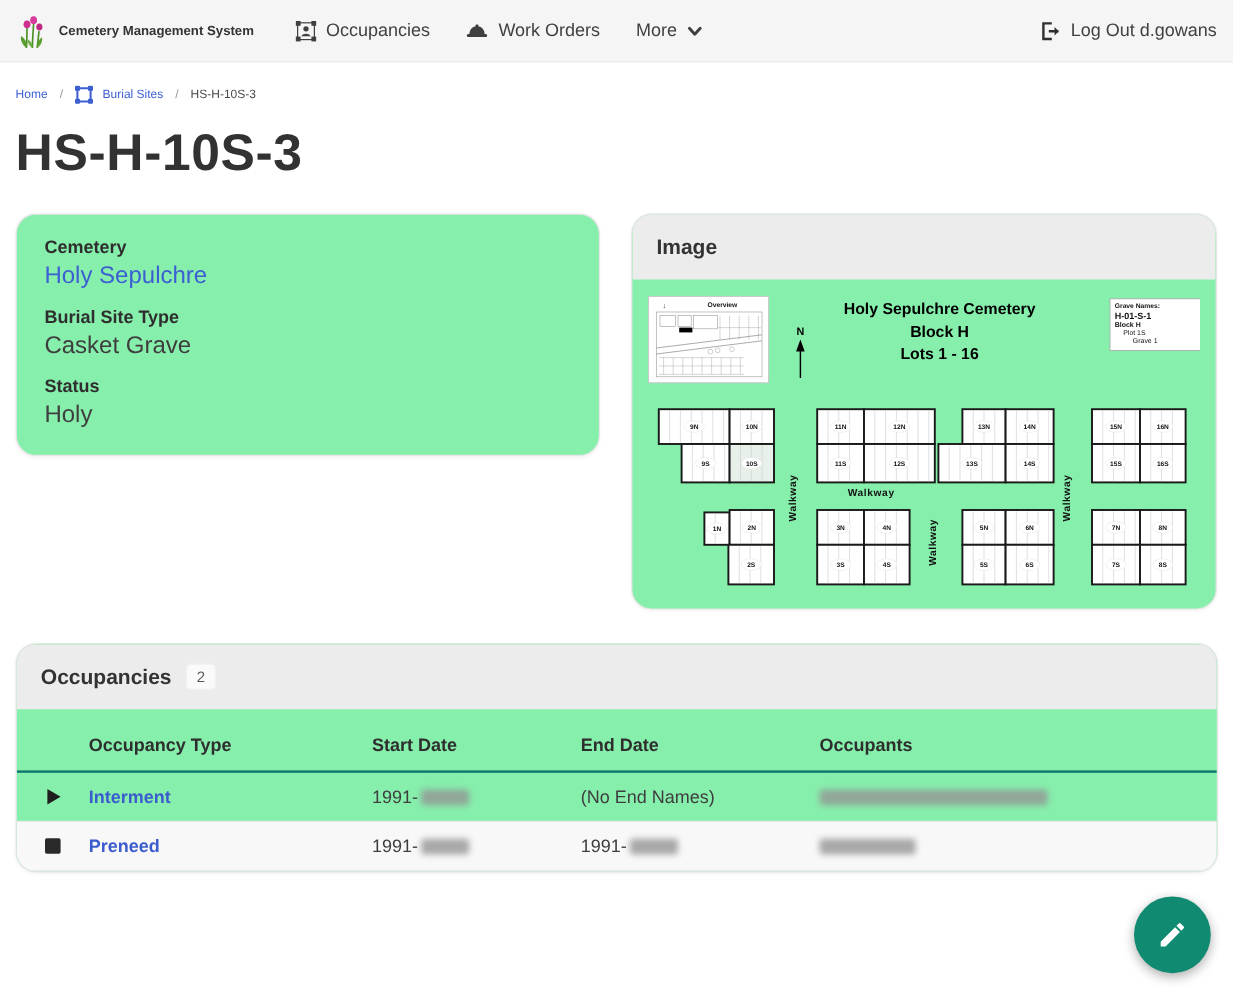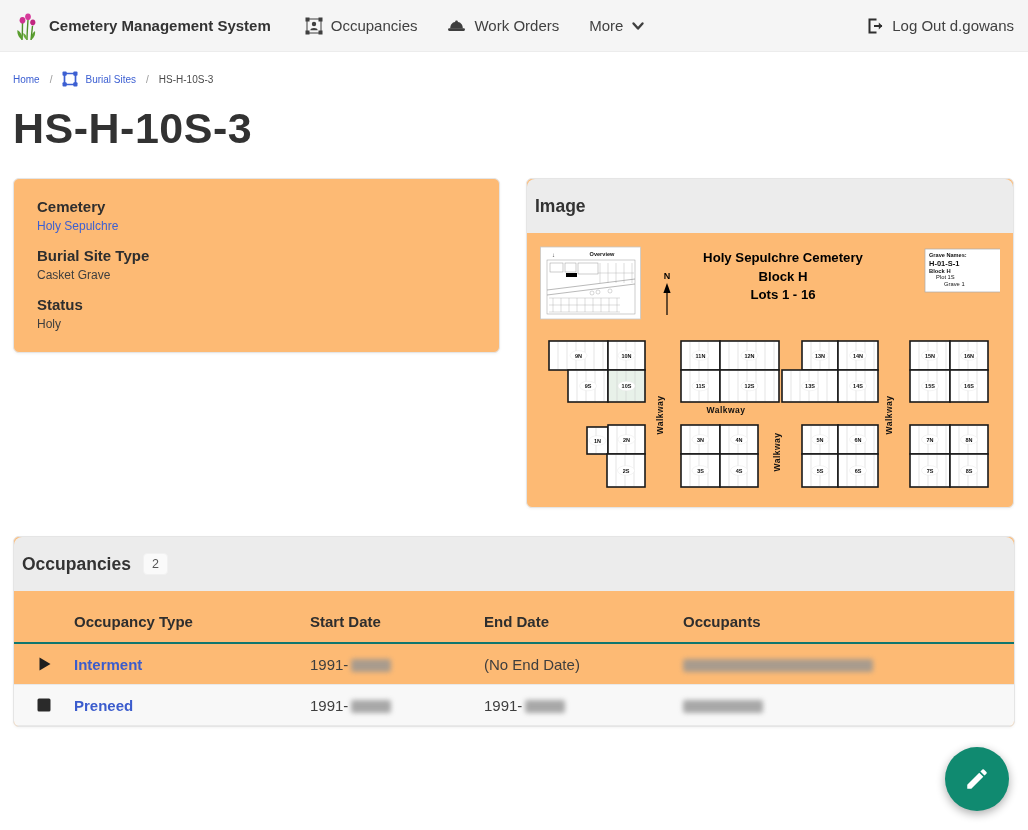--- a/index.html
+++ b/index.html
@@ -2,46 +2,46 @@
 <html><head>
 <meta charset="utf-8">
 <style>
   *{box-sizing:border-box}
   html,body{margin:0;padding:0}
   body{font-family:"Liberation Sans",sans-serif;background:#fff}
   .page{position:relative;width:1028px;height:830px;background:#fff;overflow:hidden}
 
   
   .navbar{height:52px;background:#f5f5f5;border-bottom:1px solid #ececec;display:flex;align-items:center;padding:0 14px}
-  .brand{display:flex;align-items:center;gap:9px;font-size:15px;font-weight:700;color:#333;cursor:pointer}
+  .brand{display:flex;align-items:center;gap:9px;font-size:11px;font-weight:700;color:#333;cursor:pointer}
   .nav-items{display:flex;align-items:center;gap:30px;margin-left:34px}
   .nav-item{display:flex;align-items:center;gap:8px;font-size:15px;color:#414141;cursor:pointer}
   .logout{margin-left:auto;display:flex;gap:8px;font-size:15px;color:#414141;cursor:pointer}
   .nav-icon{display:flex;align-items:center}
 
   
   .breadcrumb{display:flex;align-items:center;gap:10px;padding:15px 0 0 13px;font-size:10px;color:#999;height:39px}
   .breadcrumb a{color:#3c5fd2;text-decoration:none;display:flex;align-items:center;gap:7px}
   .crumb-sep{color:#9a9a9a}
   .crumb-current{color:#4a4a4a}
 
   h1.page-title{margin:13px 0 25px 13px;font-size:43px;line-height:1.15;font-weight:700;color:#323232;letter-spacing:.5px}
 
   .cards-row{display:flex;gap:26px;padding:0 13px;align-items:flex-start}
-  .card{background:#fdba74;border:1px solid #e5e5e5;border-radius:6px;box-shadow:0 1px 3px rgba(0,0,0,.05)}
+  .card{background:#86efac;border:1px solid #e5e5e5;border-radius:17px;box-shadow:0 1px 3px rgba(0,0,0,.05)}
 
   .details-card{width:487px;padding:19px 23px}
   .field{margin-bottom:14px}
   .field:last-child{margin-bottom:2px}
   .field-label{font-weight:700;font-size:15px;color:#2e2e2e;margin-bottom:4px}
-  .field-value{font-size:12px;color:#3e3e3e}
+  .field-value{font-size:20px;color:#3e3e3e}
   a.value-link{color:#3c5fd2;text-decoration:none}
 
   .image-card{width:488px;overflow:hidden}
-  .card-header{background:#ececec;height:54px;display:flex;align-items:center;padding:0 8px;font-size:17.5px;font-weight:700;color:#333;border-radius:8px 8px 0 0}
+  .card-header{background:#ececec;height:54px;display:flex;align-items:center;padding:0 20px;font-size:17.5px;font-weight:700;color:#333;border-radius:8px 8px 0 0}
   .image-body{padding:12px 13px}
   svg.map{display:block;font-family:"Liberation Sans",sans-serif}
 
   
   .occ-card{margin:28px 13px 0;overflow:hidden}
   .occ-header{gap:12px}
   .badge{background:#fafafa;border:1px solid #f1f1f1;border-radius:4px;font-size:12.5px;font-weight:400;color:#555;padding:3px 8px}
   .tbl{margin-top:9px}
   .trow{display:grid;grid-template-columns:60px 236px 174px 199px 1fr;align-items:center}
   .thead{height:44px;font-weight:700;font-size:15px;color:#2e2e2e;border-bottom:2px solid #0f766e}
@@ -499,21 +499,21 @@
       </div>
       <div id="occ-rows">
           <div class="trow tr">
             <div class="cell cell-icon">
               <svg width="15" height="16" viewBox="0 0 15 16">
                 <path d="M2.5 1.5 L13.5 8 L2.5 14.5 Z" fill="#1f1f1f"></path>
               </svg>
             </div>
             <div class="cell"><a href="#" class="type-link">Interment</a></div>
             <div class="cell"><span>1991-</span><span class="blur" style="width: 40px;"></span></div>
-            <div class="cell"><span>(No End Date)</span></div>
+            <div class="cell"><span>(No End Names)</span></div>
             <div class="cell"><span class="blur" style="width: 190px; margin-left: 0px;"></span></div>
           </div>
           <div class="trow tr stripe">
             <div class="cell cell-icon">
               <svg width="14" height="14" viewBox="0 0 14 14">
                 <rect x="0.5" y="0.5" width="13" height="13" rx="1.5" fill="#2a2a2a"></rect>
               </svg>
             </div>
             <div class="cell"><a href="#" class="type-link">Preneed</a></div>
             <div class="cell"><span>1991-</span><span class="blur" style="width: 40px;"></span></div>

